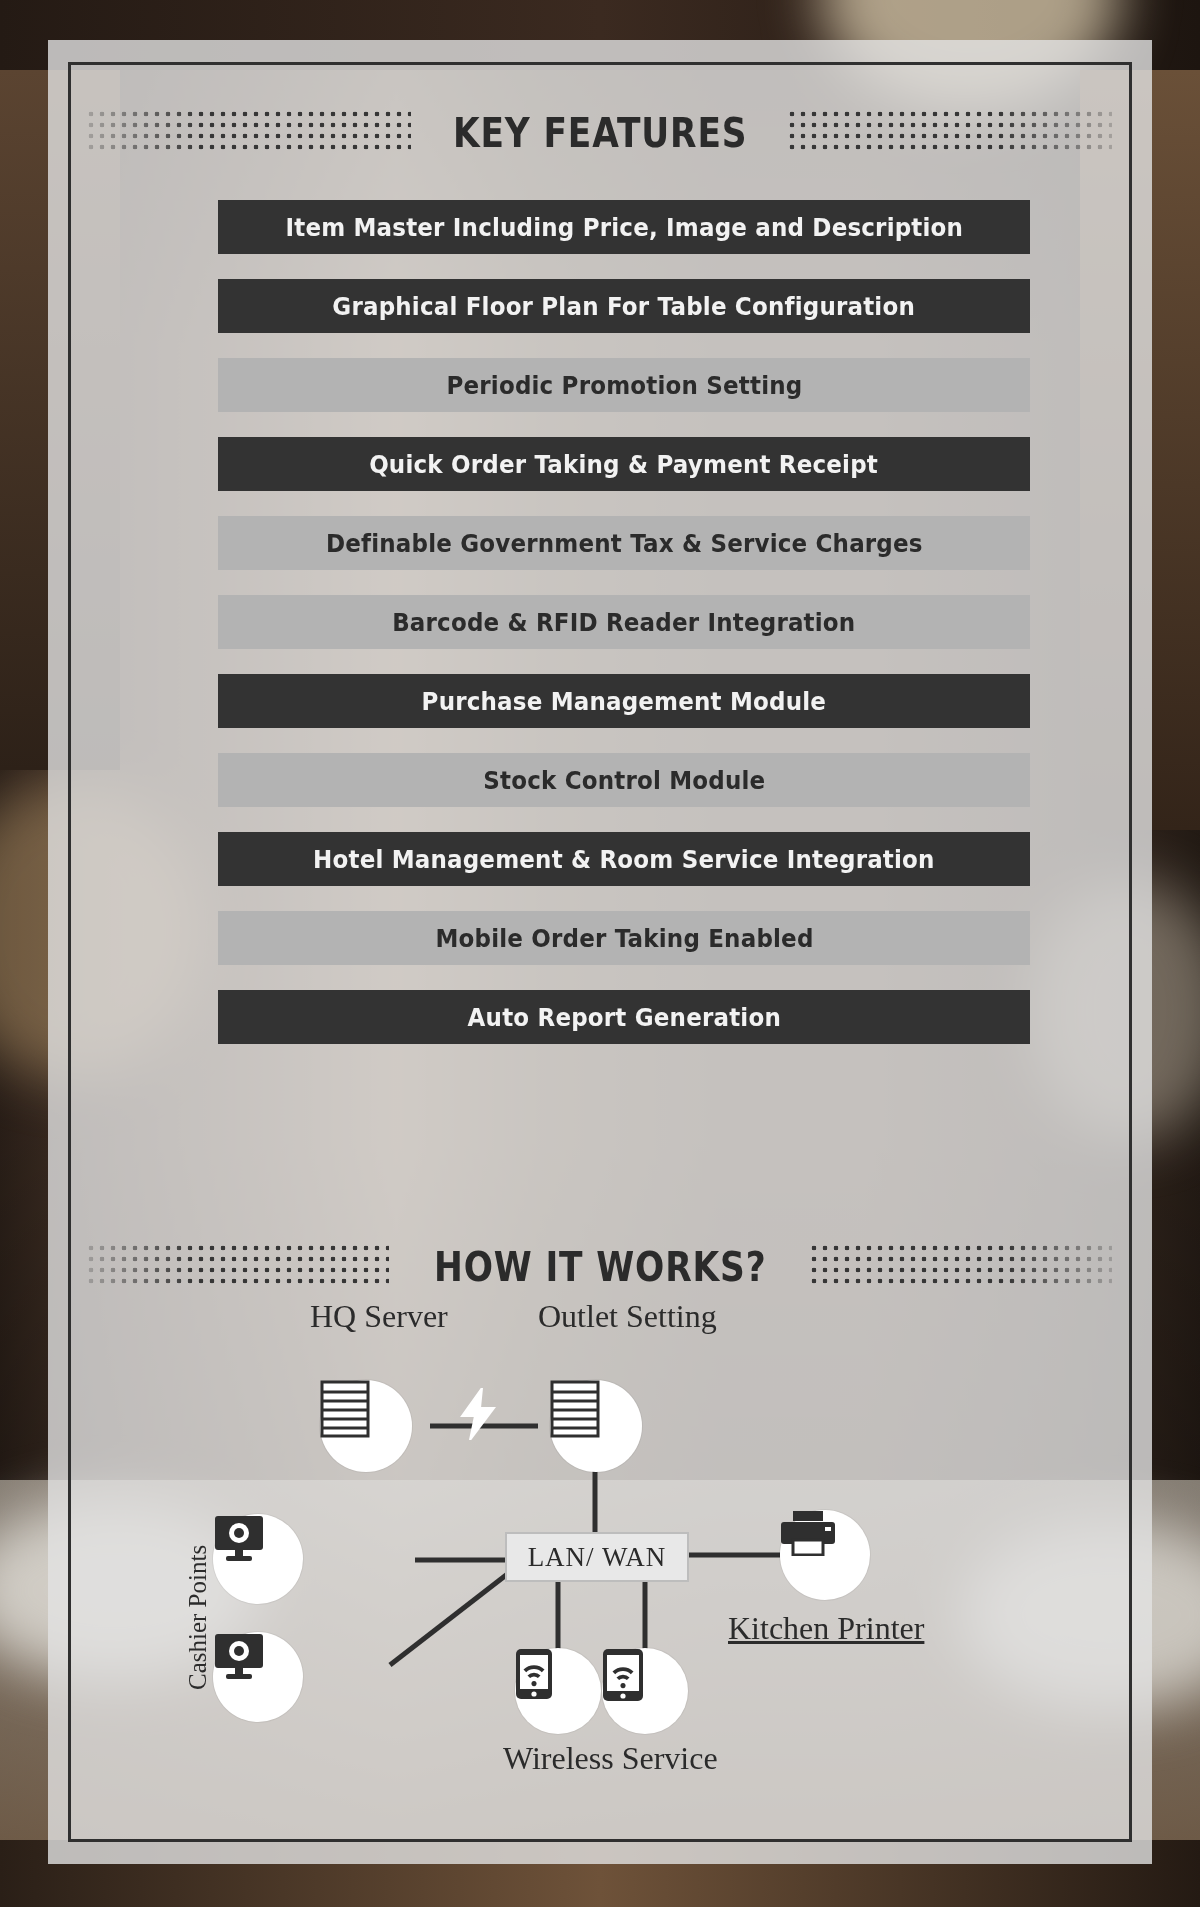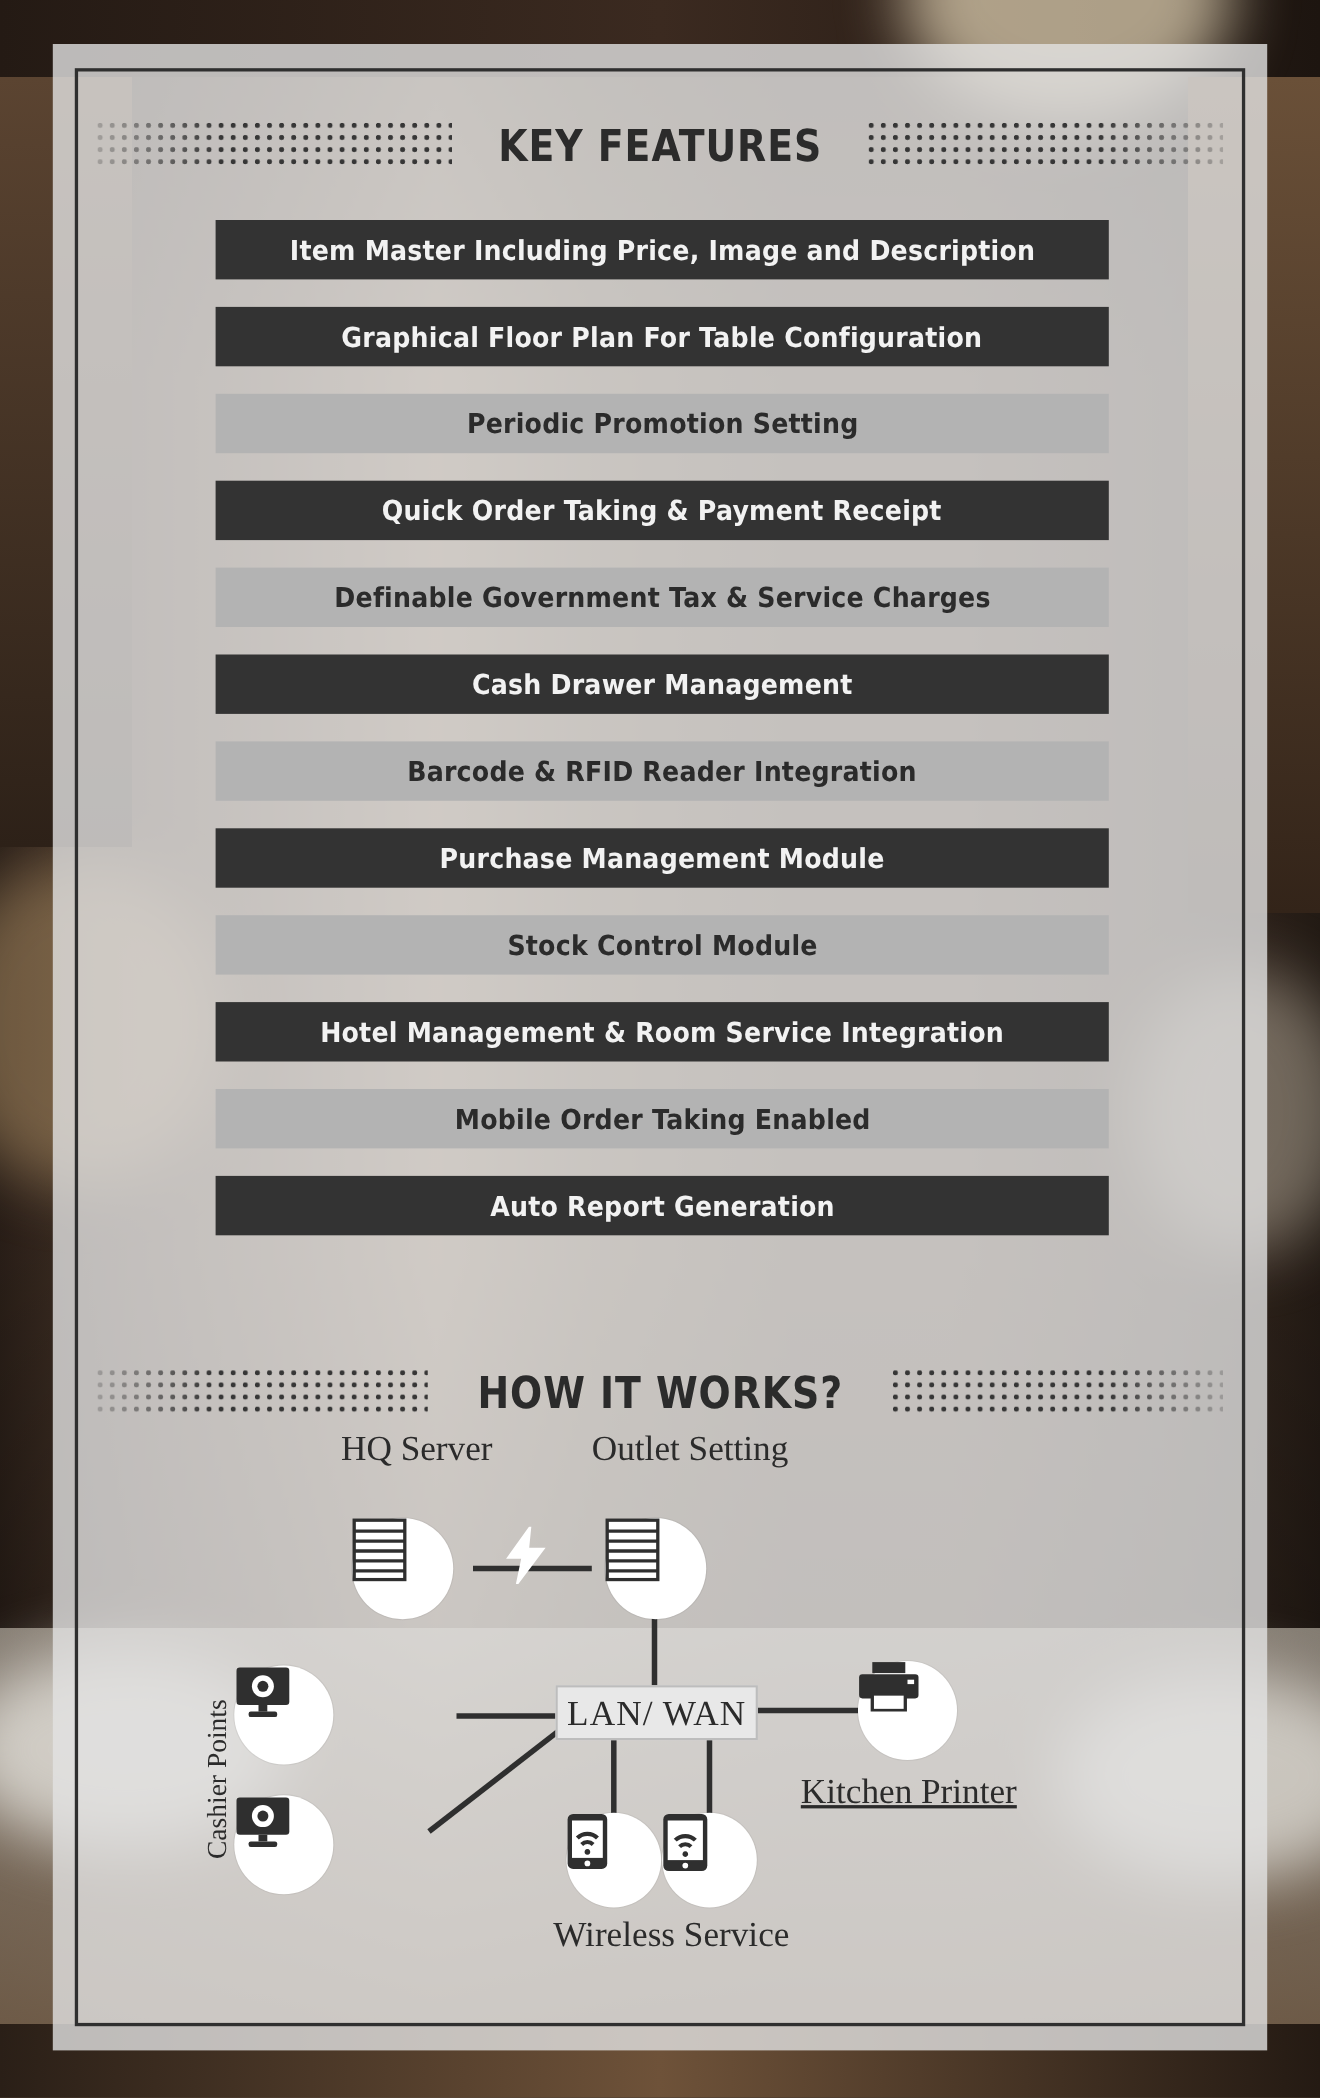--- a/index.html
+++ b/index.html
@@ -106,20 +106,21 @@
     top: 200px;
     width: 812px;
   }
   .feature-bar {
     height: 54px;
     margin-bottom: 25px;
     display: flex;
     align-items: center;
     justify-content: center;
     box-sizing: border-box;
+    margin-left: 22px;
   }
   .feature-bar .feature-text {
     font-family: "DejaVu Sans", sans-serif;
     font-weight: bold;
     font-size: 25px;
     letter-spacing: 0.2px;
     white-space: nowrap;
     transform: scaleX(0.92);
     transform-origin: center;
   }
@@ -164,21 +165,21 @@
     transform-origin: left top;
   }
   .lanwan-box {
     position: absolute;
     background: #e8e8e8;
     border: 2px solid #bdbdbd;
     display: flex;
     align-items: center;
     justify-content: center;
     font-family: "Liberation Serif", serif;
-    font-size: 32px;
+    font-size: 27px;
     color: #2b2b2b;
     letter-spacing: 1px;
   }
   .circle-node {
     position: absolute;
     background: #ffffff;
     border-radius: 50%;
     display: flex;
     align-items: center;
     justify-content: center;
@@ -218,23 +219,20 @@
       <span class="feature-text">Graphical Floor Plan For Table Configuration</span>
     </div>
     <div class="feature-bar light">
       <span class="feature-text">Periodic Promotion Setting</span>
     </div>
     <div class="feature-bar dark">
       <span class="feature-text">Quick Order Taking &amp; Payment Receipt</span>
     </div>
     <div class="feature-bar light">
       <span class="feature-text">Definable Government Tax &amp; Service Charges</span>
-    </div>
-    <div class="feature-bar dark">
-      <span class="feature-text">Cash Drawer Management</span>
     </div>
     <div class="feature-bar light">
       <span class="feature-text">Barcode &amp; RFID Reader Integration</span>
     </div>
     <div class="feature-bar dark">
       <span class="feature-text">Purchase Management Module</span>
     </div>
     <div class="feature-bar light">
       <span class="feature-text">Stock Control Module</span>
     </div>

